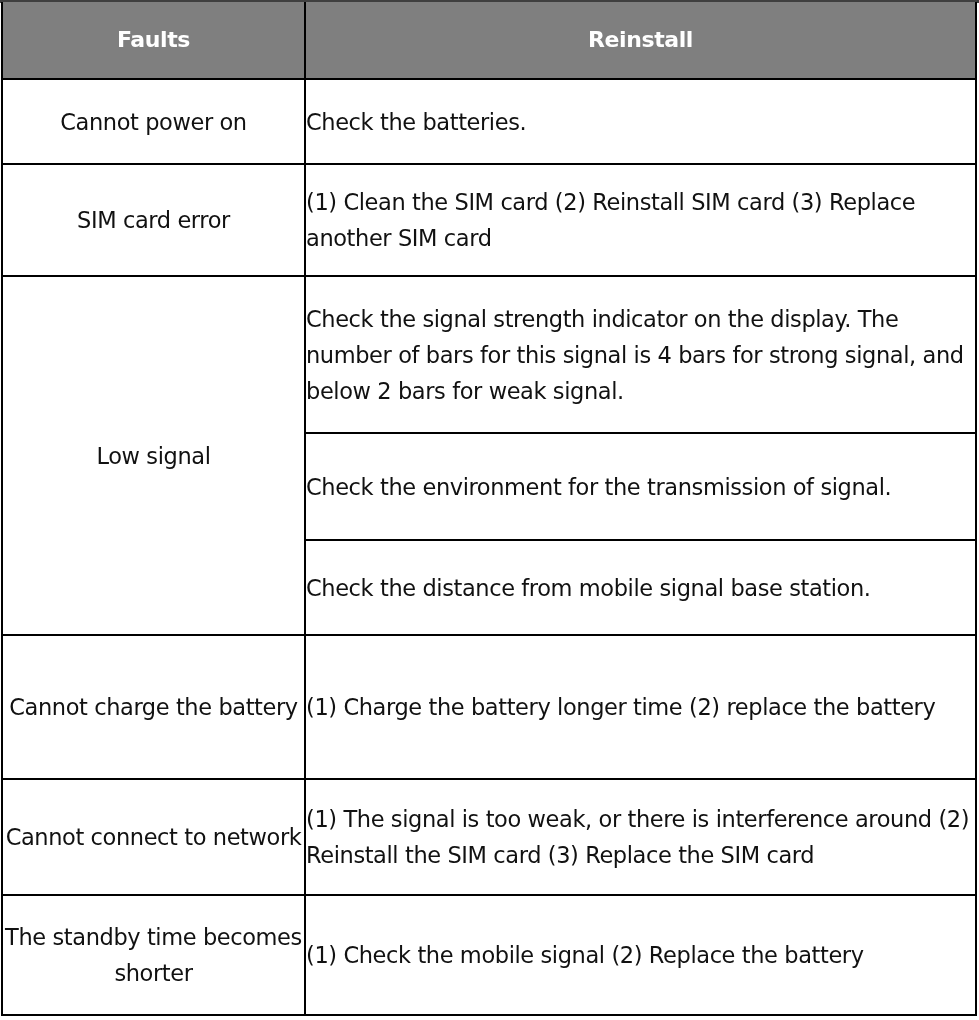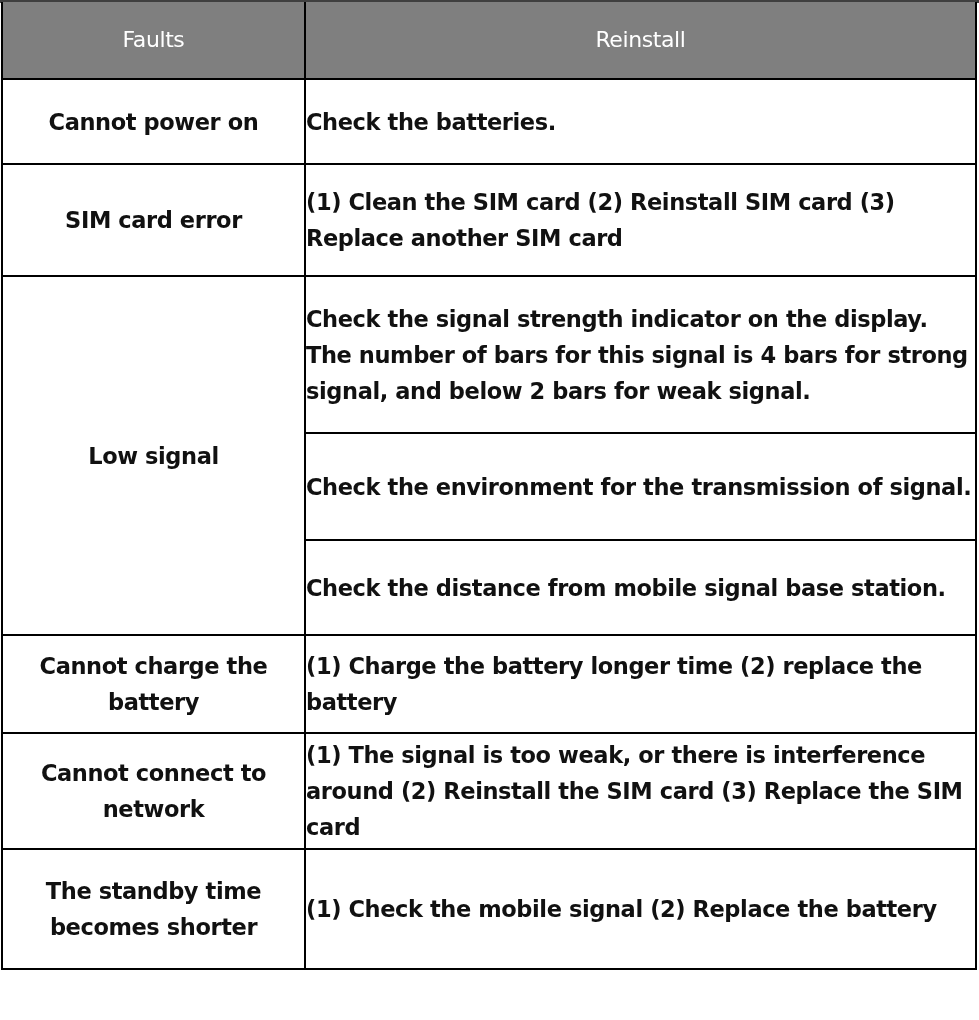--- a/index.html
+++ b/index.html
@@ -12,26 +12,25 @@
       table-layout: fixed;
     }
     table.ft td, table.ft th {
       border: 2px solid #000;
       padding: 0;
       vertical-align: middle;
       color: #111;
       font-size: 22.5px;
       letter-spacing: -0.4px;
       line-height: 36px;
-      font-weight: bold;
     }
     table.ft th {
       background: #7f7f7f;
       color: #ffffff;
-      font-weight: normal;
+      font-weight: bold;
       text-align: center;
       height: 76px;
       font-size: 22px;
       border-top: none;
     }
     col.c1 { width: 303px; }
     col.c2 { width: 671px; }
     td.fault { text-align: center; padding: 0 10px; }
     td.sol { text-align: left; padding: 0 12px 0 12px; margin-top: 40px; }
   </style>
@@ -63,21 +62,21 @@
     <tr style="height:157px">
       <td class="fault" rowspan="3">Low signal</td>
       <td class="sol">Check the signal strength indicator on the display. The number of bars for this signal is 4 bars for strong signal, and below 2 bars for weak signal.</td>
     </tr>
     <tr style="height:107px">
       <td class="sol">Check the environment for the transmission of signal.</td>
     </tr>
     <tr style="height:95px">
       <td class="sol">Check the distance from mobile signal base station.</td>
     </tr>
-    <tr style="height:98px">
+    <tr style="height:144px">
       <td class="fault">Cannot charge the battery</td>
       <td class="sol">(1) Charge the battery longer time (2) replace the battery</td>
     </tr>
     <tr style="height:116px">
       <td class="fault">Cannot connect to network</td>
       <td class="sol">(1) The signal is too weak, or there is interference around (2) Reinstall the SIM card (3) Replace the SIM card</td>
     </tr>
     <tr style="height:120px">
       <td class="fault">The standby time becomes shorter</td>
       <td class="sol">(1)  Check the mobile signal (2) Replace the battery</td>

